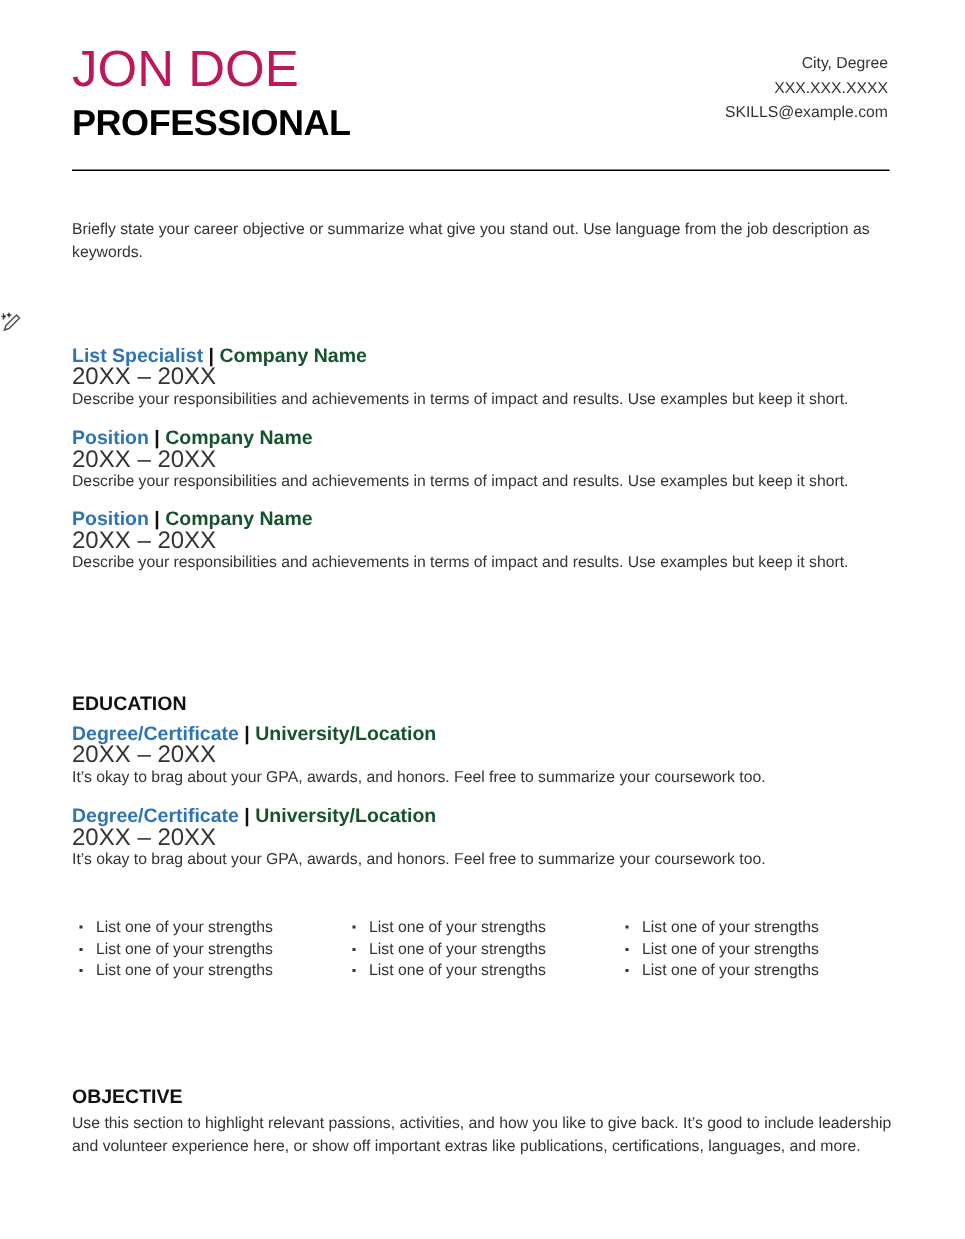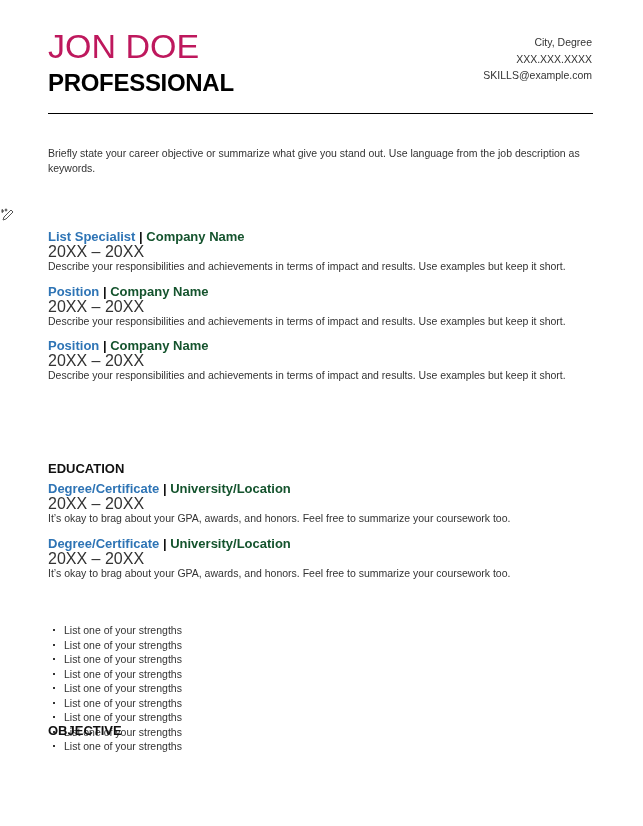--- a/index.html
+++ b/index.html
@@ -93,22 +93,22 @@
       color: #14532d;
     }
     .entry-dates {
       font-family: "Liberation Sans", sans-serif;
       font-size: 16px;
       line-height: 14px;
       color: #333;
     }
     .skills-grid {
       display: flex;
-      flex-direction: column;
-      margin-top: 12px;
+      flex-direction: row;
+      margin-top: 0;
     }
     .skills-col {
       width: 182px;
       list-style: none;
       margin: 0;
       padding: 0;
     }
     .skills-col li {
       position: relative;
       padding-left: 16px;
@@ -231,13 +231,14 @@
     <ul class="skills-col">
       <li><span class="bullet"></span><span>List one of your strengths</span></li>
       <li><span class="bullet"></span><span>List one of your strengths</span></li>
       <li><span class="bullet"></span><span>List one of your strengths</span></li>
     </ul>
   </div>
 </div>
 
 <div class="section" style="top:723px;">
   <div class="section-heading">OBJECTIVE</div>
+  <div class="body-text">Use this section to highlight relevant passions, activities, and how you like to give back. It’s good to include leadership and volunteer experience here, or show off important extras like publications, certifications, languages, and more.</div>
 </div>
 
 </body></html>

